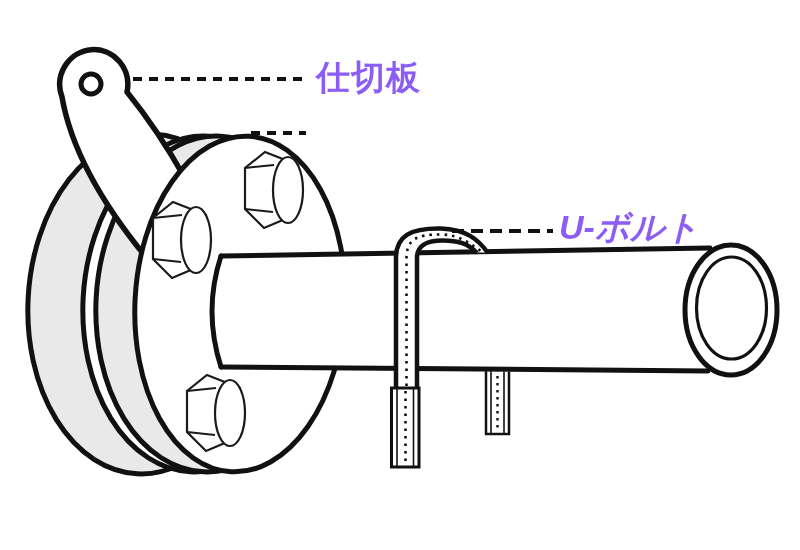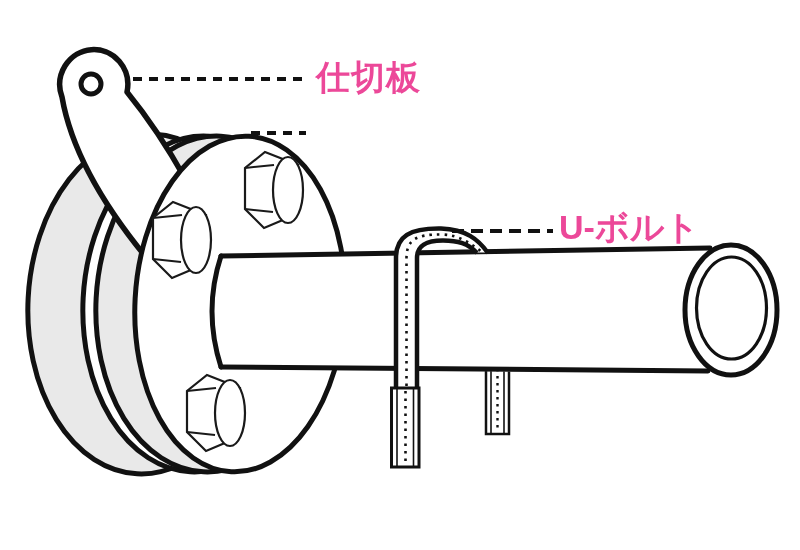--- a/index.html
+++ b/index.html
@@ -1,23 +1,23 @@
 <!DOCTYPE html>
 <html><head>
 <meta charset="utf-8">
 <style>
   html,body{margin:0;padding:0;background:#fff;}
   .stage{position:relative;width:800px;height:550px;background:#ffffff;overflow:hidden;
          font-family:"Liberation Sans","DejaVu Sans",sans-serif;}
   .stage svg{position:absolute;left:0;top:0;}
   .diagram-label{position:absolute;font-weight:700;font-size:34px;line-height:36px;
-                 color:#ec4899;white-space:nowrap;}
+                 color:#8b5cf6;white-space:nowrap;}
   #lbl-partition{left:316px;top:59px;letter-spacing:1px;}
   #lbl-flange{left:311px;top:113px;letter-spacing:-2px;}
-  #lbl-ubolt{left:559px;top:209px;letter-spacing:0px;}
+  #lbl-ubolt{left:559px;top:209px;letter-spacing:0px;font-style:italic;}
 </style>
 </head>
 <body>
 
 <div class="stage">
 
   <svg width="800" height="550" viewBox="0 0 800 550">
     <defs>
       <g id="nut" stroke="#1a1a1a" stroke-width="2.2" fill="#ffffff">
         <polygon points="-11,-38 22,-25 21,24 -12,38 -31,19 -31,-22"></polygon>

